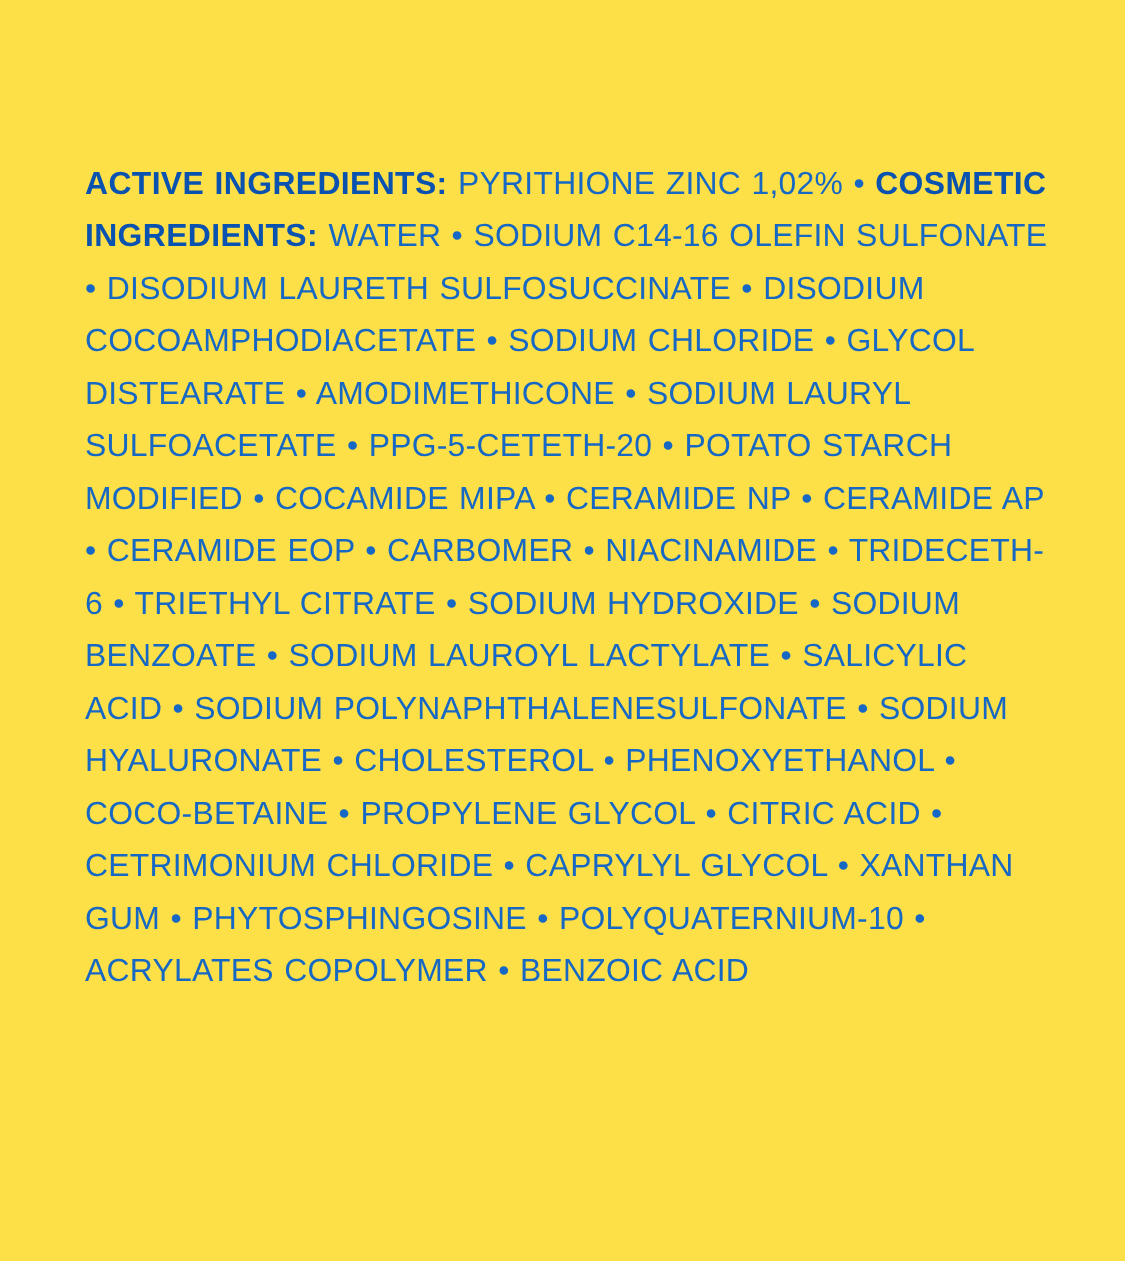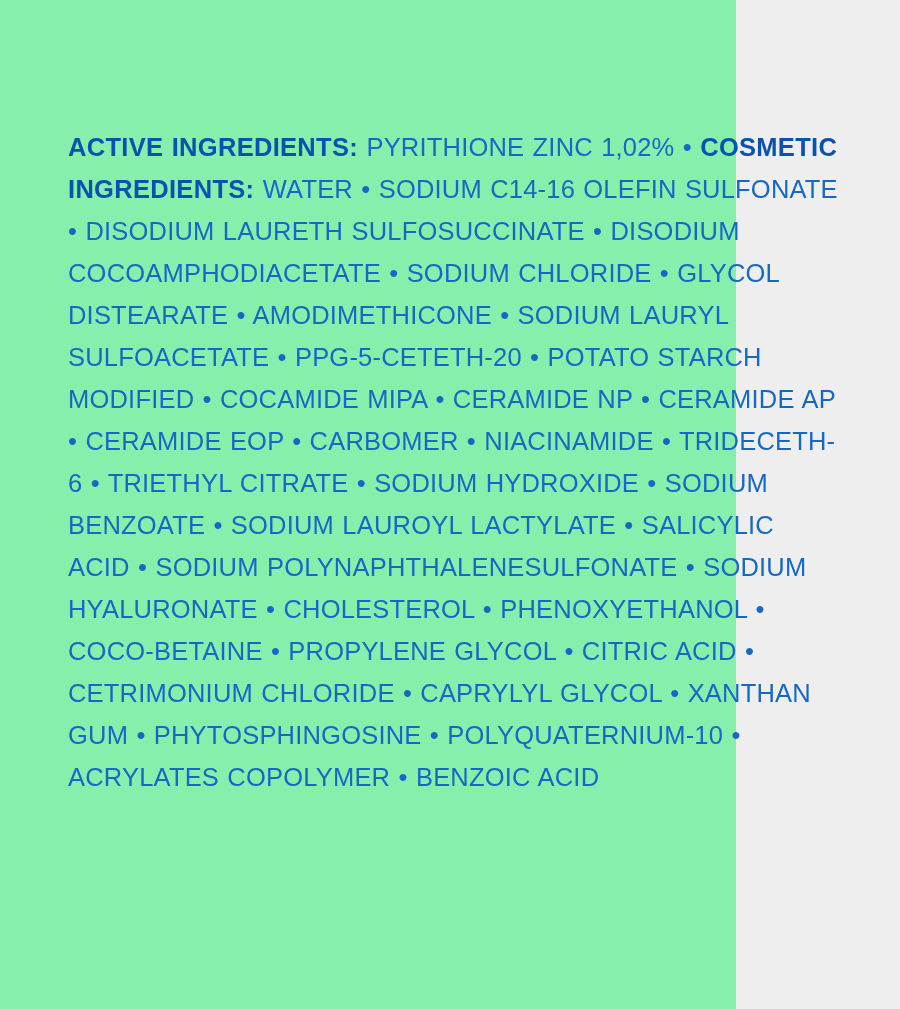--- a/index.html
+++ b/index.html
@@ -8,24 +8,24 @@
   }
   body {
     width: 900px;
     height: 1009px;
     background: #eeeeee;
     font-family: "Liberation Sans", sans-serif;
     overflow: hidden;
   }
   .page {
     position: relative;
-    width: 736px;
+    width: 900px;
     height: 1009px;
     box-sizing: border-box;
-    background: #86efac;
+    background: #fde047;
   }
   .ingredients-panel {
     position: absolute;
     left: 68px;
     top: 100px;
     width: 770px;
   }
   .ingredients-text {
     color: #1668c4;
     font-family: "Liberation Sans", sans-serif;

